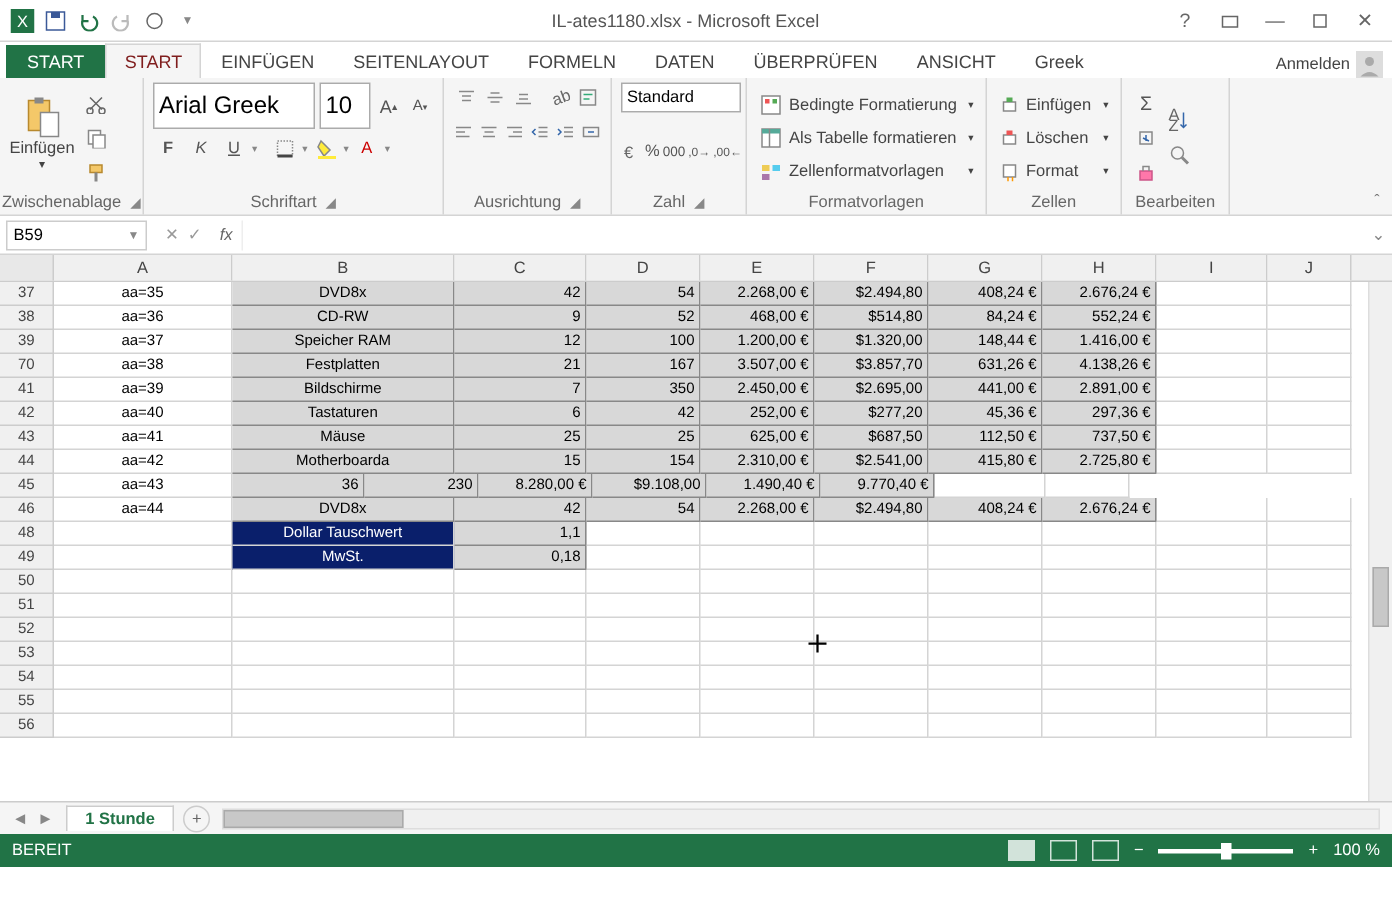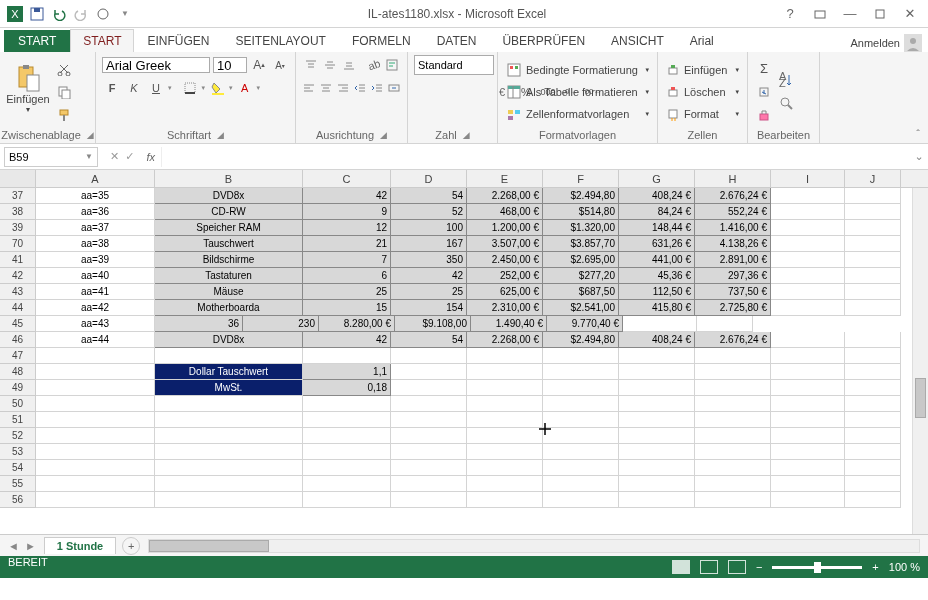--- a/index.html
+++ b/index.html
@@ -16,21 +16,21 @@
 .tab.active{border-color:#d4d4d4;background:#f5f5f5;color:#7f1d1d}
 .signin{margin-left:auto;margin-right:6px;display:flex;align-items:center;gap:4px;color:#444;font-size:12px}
 .ribbon{height:92px;background:#f5f5f5;border-bottom:1px solid #d4d4d4;display:flex}
 .grp{border-right:1px solid #d4d4d4;padding:3px 6px 2px;display:flex;flex-direction:column;justify-content:space-between}
 .grp-body{display:flex;gap:4px;flex:1}
 .grp-label{text-align:center;color:#666;font-size:10px;padding-top:1px;display:flex;justify-content:center;align-items:center;gap:3px}
 .big-btn{display:flex;flex-direction:column;align-items:center;justify-content:center;width:44px;height:66px;color:#444}
 .big-ico{width:30px;height:30px}
 .small-col{display:flex;flex-direction:column;gap:3px;justify-content:center}
 .font-row{display:flex;gap:3px;align-items:center}
-.font-sel{border:1px solid #ababab;background:#fff;height:16px;font-size:13px;padding:0 3px}
+.font-sel{border:1px solid #ababab;background:#fff;height:31px;font-size:16px;padding:0 3px}
 .btn-row{display:flex;gap:2px;align-items:center}
 .rb-btn{width:20px;height:20px;display:flex;align-items:center;justify-content:center;color:#555}
 .num-sel{border:1px solid #ababab;background:#fff;height:20px;width:80px;padding:0 3px;font-size:11px}
 .fmt-item{display:flex;align-items:center;gap:4px;height:20px;color:#444;padding:0 2px}
 .collapse{margin-left:auto;width:20px;display:flex;align-items:flex-end;justify-content:center;color:#777;padding-bottom:3px}
 .namebox-row{height:26px;border-bottom:1px solid #d4d4d4;display:flex;align-items:center;background:#fff}
 .namebox{width:94px;border:1px solid #ccc;margin:2px 4px;height:20px;display:flex;align-items:center;padding:0 4px;justify-content:space-between}
 .fx-btns{display:flex;gap:6px;padding:0 8px;color:#999}
 .fx-lbl{font-style:italic;color:#666;margin-left:4px}
 .grid-area{position:relative;height:364px;overflow:hidden;background:#fff}
@@ -55,21 +55,21 @@
 .sel-n{background:#d8d8d8;text-align:right;border-right:1px solid #888;border-bottom:1px solid #888}
 .blue-h{background:#0a1f6b;color:#fff;text-align:center}
 .vscroll{position:absolute;right:0;top:18px;bottom:0;width:16px;background:#f0f0f0;border-left:1px solid #ddd}
 .vthumb{position:absolute;left:2px;right:2px;top:190px;height:40px;background:#c8c8c8;border:1px solid #aaa}
 .sheet-tabs{height:22px;border-top:1px solid #ccc;display:flex;align-items:center;background:#f5f5f5}
 .sheet-nav{display:flex;gap:6px;padding:0 8px;color:#888}
 .sheet-tab{padding:2px 12px;border:1px solid #ccc;background:#fff;border-bottom:none;font-size:11px;font-weight:bold;color:#217346}
 .sheet-add{width:18px;height:18px;display:flex;align-items:center;justify-content:center;color:#666;margin-left:6px;border:1px solid #ccc;border-radius:50%}
 .hscroll{flex:1;margin:0 8px;height:14px;background:#f0f0f0;border:1px solid #ddd;position:relative}
 .hthumb{position:absolute;left:0;top:0;bottom:0;width:120px;background:#c8c8c8;border:1px solid #aaa}
-.status{height:22px;background:#217346;color:#fff;display:flex;padding:0 8px;font-size:11px}
+.status{height:22px;background:#217346;color:#fff;display:flex;align-items:center;padding:0 8px;font-size:11px}
 .status-r{margin-left:auto;display:flex;align-items:center;gap:10px}
 .view-btn{width:18px;height:14px;border:1px solid #fff;opacity:.8}
 .zoom-slider{width:90px;height:3px;background:#fff;position:relative}
 .zoom-thumb{position:absolute;width:7px;height:11px;background:#fff;top:-4px;left:42px}
 .dlg-launcher{font-size:9px;color:#888;margin-left:3px}
 svg{display:block}
 .cursor-cross{position:absolute;left:538px;top:252px;width:14px;height:14px;pointer-events:none}
 </style>
 </head>
 <body>
@@ -127,21 +127,21 @@
 
 <div class="tabs">
   <div class="tab-file">START</div>
   <div class="tab active">START</div>
   <div class="tab">EINFÜGEN</div>
   <div class="tab">SEITENLAYOUT</div>
   <div class="tab">FORMELN</div>
   <div class="tab">DATEN</div>
   <div class="tab">ÜBERPRÜFEN</div>
   <div class="tab">ANSICHT</div>
-  <div class="tab">Arial</div>
+  <div class="tab">Greek</div>
   <div class="signin">
       <span>Anmelden</span>
       <svg width="18" height="18">
         <rect width="18" height="18" fill="#ddd"></rect>
         <circle cx="9" cy="7" r="3" fill="#aaa"></circle>
         <path d="M3 17 Q9 11 15 17" fill="#aaa"></path>
       </svg>
     </div>
 </div>
 
@@ -304,21 +304,21 @@
           </div>
       </div>
     </div>
     <div class="grp-label">
         <span>Ausrichtung</span>
         <span class="dlg-launcher">◢</span>
       </div>
   </div>
 
   <div class="grp" style="width:90px">
-    <div class="grp-body" style="flex-direction:row;gap:0">
+    <div class="grp-body" style="flex-direction:column;gap:16px">
       <input class="num-sel" value="Standard" style="">
       <div class="btn-row">
         <div class="rb-btn">
             <svg width="14" height="14">
               <text x="2" y="11" font-size="10" fill="#666">€</text>
             </svg>
           </div>
         <div class="rb-btn">%</div>
         <div class="rb-btn" style="font-size:9px">000</div>
         <div class="rb-btn" style="font-size:8px">,0→</div>
@@ -502,21 +502,21 @@
         <div class="cell cE sel-n">1.200,00 €</div>
         <div class="cell cF sel-n">$1.320,00</div>
         <div class="cell cG sel-n">148,44 €</div>
         <div class="cell cH sel-n">1.416,00 €</div>
         <div class="cell cI" style=""></div>
         <div class="cell cJ" style=""></div>
       </div>
       <div class="row">
         <div class="row-hdr">70</div>
         <div class="cell cA" style="">aa=38</div>
-        <div class="cell cB sel-b">Tauschwert</div>
+        <div class="cell cB sel-b">Festplatten</div>
         <div class="cell cC sel-n">21</div>
         <div class="cell cD sel-n">167</div>
         <div class="cell cE sel-n">3.507,00 €</div>
         <div class="cell cF sel-n">$3.857,70</div>
         <div class="cell cG sel-n">631,26 €</div>
         <div class="cell cH sel-n">4.138,26 €</div>
         <div class="cell cI" style=""></div>
         <div class="cell cJ" style=""></div>
       </div>
       <div class="row">
@@ -590,33 +590,20 @@
         <div class="cell cC sel-n">42</div>
         <div class="cell cD sel-n">54</div>
         <div class="cell cE sel-n">2.268,00 €</div>
         <div class="cell cF sel-n">$2.494,80</div>
         <div class="cell cG sel-n">408,24 €</div>
         <div class="cell cH sel-n">2.676,24 €</div>
         <div class="cell cI" style=""></div>
         <div class="cell cJ" style=""></div>
       </div>
       <div class="row">
-        <div class="row-hdr">47</div>
-        <div class="cell cA" style=""></div>
-        <div class="cell cB" style=""></div>
-        <div class="cell cC" style=""></div>
-        <div class="cell cD" style=""></div>
-        <div class="cell cE" style=""></div>
-        <div class="cell cF" style=""></div>
-        <div class="cell cG" style=""></div>
-        <div class="cell cH" style=""></div>
-        <div class="cell cI" style=""></div>
-        <div class="cell cJ" style=""></div>
-      </div>
-      <div class="row">
         <div class="row-hdr">48</div>
         <div class="cell cA" style=""></div>
         <div class="cell cB blue-h">Dollar Tauschwert</div>
         <div class="cell cC sel-n">1,1</div>
         <div class="cell cD" style=""></div>
         <div class="cell cE" style=""></div>
         <div class="cell cF" style=""></div>
         <div class="cell cG" style=""></div>
         <div class="cell cH" style=""></div>
         <div class="cell cI" style=""></div>

